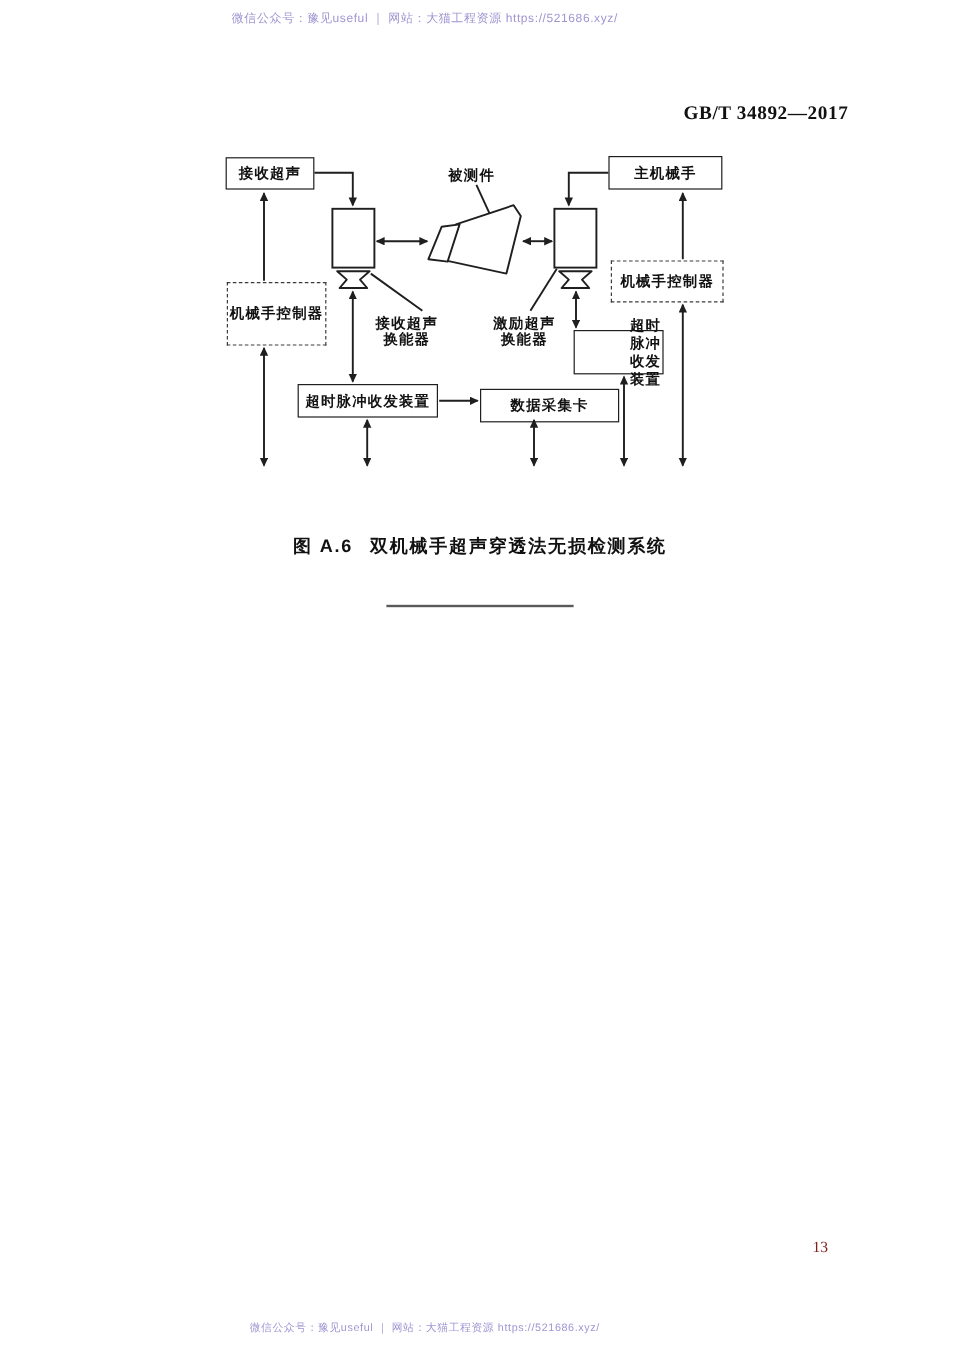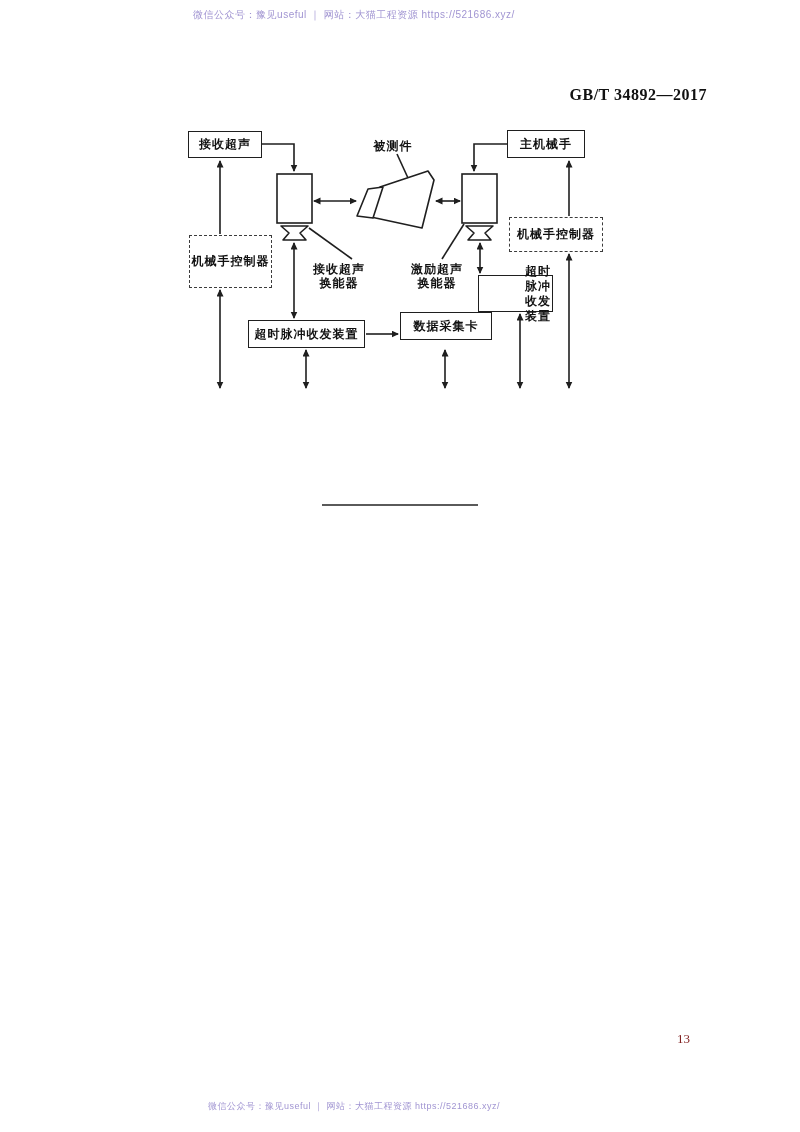--- a/index.html
+++ b/index.html
@@ -48,21 +48,21 @@
 <div class="page">
 
   <div class="watermark top">微信公众号：豫见useful ｜ 网站：大猫工程资源 https://521686.xyz/</div>
 
   <div class="std-no">GB/T 34892—2017</div>
 
   <div class="dbox" style="left:188px;top:131px;width:74px;height:27px;">
     <span>接收超声</span>
   </div>
 
-  <div class="dbox" style="left:507px;top:130px;width:78px;height:28px;">
+  <div class="dbox" style="left:507px;top:130px;width:95px;height:28px;">
     <span>主机械手</span>
   </div>
 
   <div class="dlabel" style="left:360px;top:139px;width:66px;">被测件</div>
 
   <div class="dbox dashed" style="left:189px;top:235px;width:83px;height:53px;">
     <span>机械手控制器</span>
   </div>
 
   <div class="dbox dashed" style="left:509px;top:217px;width:94px;height:35px;">
@@ -76,21 +76,21 @@
 
   <div class="dlabel" style="left:406px;top:262px;width:62px;">
     <div>激励超声</div>
     <div>换能器</div>
   </div>
 
   <div class="dbox" style="left:248px;top:320px;width:117px;height:28px;">
     <span>超时脉冲收发装置</span>
   </div>
 
-  <div class="dbox" style="left:400px;top:312px;width:92px;height:28px;">
+  <div class="dbox" style="left:400px;top:324px;width:116px;height:28px;">
     <span>数据采集卡</span>
   </div>
 
   <div class="dbox" style="left:478px;top:275px;width:75px;height:37px;padding-left:45px;">
     <span>
       <span style="display:block">超时脉冲</span>
       <span style="display:block">收发装置</span>
     </span>
   </div>
 
@@ -125,20 +125,23 @@
       <line x1="314" y1="201" x2="356" y2="201" marker-start="url(#arr)" marker-end="url(#arr)"></line>
       <line x1="436" y1="201" x2="460" y2="201" marker-start="url(#arr)" marker-end="url(#arr)"></line>
       <polyline points="507,144 474,144 474,171" marker-end="url(#arr)"></polyline>
       <line x1="569" y1="216" x2="569" y2="161" marker-end="url(#arr)"></line>
       <line x1="480" y1="243" x2="480" y2="273" marker-start="url(#arr)" marker-end="url(#arr)"></line>
       <line x1="520" y1="314" x2="520" y2="388" marker-start="url(#arr)" marker-end="url(#arr)"></line>
       <line x1="569" y1="254" x2="569" y2="388" marker-start="url(#arr)" marker-end="url(#arr)"></line>
     </g>
   </svg>
 
+  <div class="caption">
+    <span>图 A.6</span><span class="gap"></span><span>双机械手超声穿透法无损检测系统</span>
+  </div>
 
   <div class="end-rule"></div>
 
   <div class="page-num">13</div>
 
   <div class="watermark bottom">微信公众号：豫见useful ｜ 网站：大猫工程资源 https://521686.xyz/</div>
 
 </div>
 
 </body></html>

